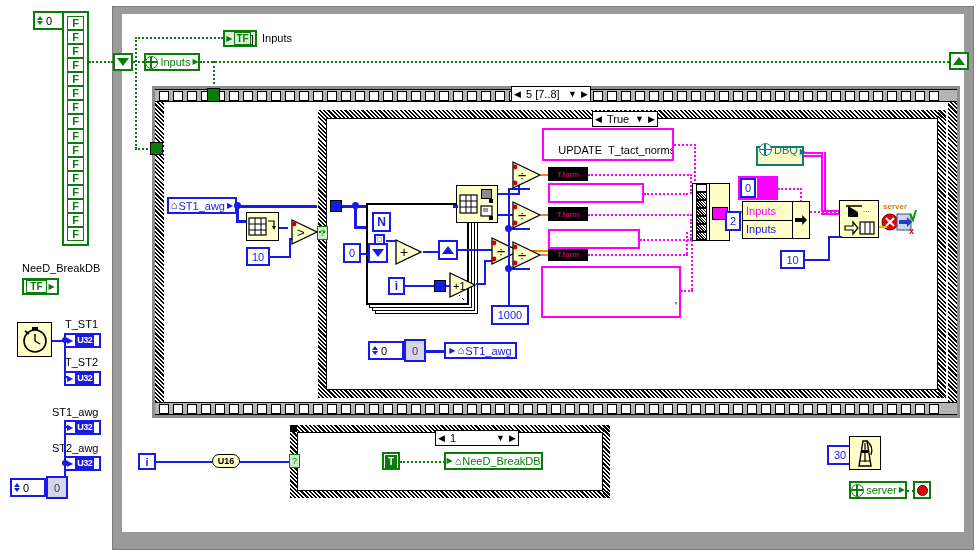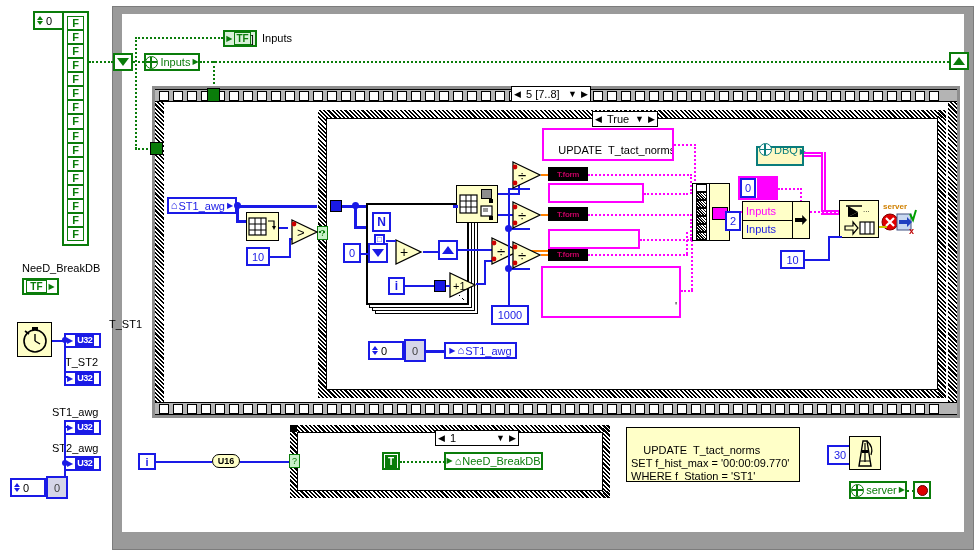--- a/index.html
+++ b/index.html
@@ -377,21 +377,21 @@
   <div class="abs clock-icon" style="left:17px;top:322px;width:35px;height:35px;">
     <svg width="30" height="30" viewBox="0 0 30 30">
       <circle cx="15" cy="16" r="11" fill="#ffffc8" stroke="#000" stroke-width="1.6"></circle>
       <line x1="15" y1="16" x2="15" y2="9" stroke="#000" stroke-width="1.4"></line>
       <line x1="15" y1="16" x2="20" y2="19" stroke="#000" stroke-width="1.4"></line>
       <rect x="12" y="2" width="6" height="3" fill="#000"></rect>
       <line x1="5" y1="6" x2="9" y2="9" stroke="#000" stroke-width="1.6"></line>
     </svg>
   </div>
 
-  <div class="abs label-txt" style="left:65px;top:318px;margin-left:44px;">T_ST1</div>
+  <div class="abs label-txt" style="left:65px;top:318px;">T_ST1</div>
   <div class="abs term-u32" style="left:64px;top:333px;width:37px;height:15px;">
     <span class="arrow-l" style="color:#1a1ae6;">▶</span>
     <span class="u32-inner">U32</span>
   </div>
 
   <div class="abs label-txt" style="left:65px;top:356px;">T_ST2</div>
   <div class="abs term-u32" style="left:64px;top:371px;width:37px;height:15px;">
     <span class="arrow-l" style="color:#1a1ae6;">▶</span>
     <span class="u32-inner">U32</span>
   </div>
@@ -951,25 +951,20 @@
   <div class="abs term-green" style="left:382px;top:452px;width:18px;height:18px;">
     <span style="background:#0a7c0a;color:#fff;font-size:10px;font-weight:bold;padding:0 3px;line-height:13px;">T</span>
   </div>
   <div class="abs wire-dotted-green" style="left:400px;top:461px;width:45px;"></div>
   <div class="abs term-green" style="left:444px;top:452px;width:99px;height:18px;">
     <span class="arrow-l" style="color:#0a7c0a;">▶</span>
     <span class="home-glyph" style="color:#0a7c0a;">⌂</span>
     <span>NeeD_BreakDB</span>
   </div>
 
-  <div class="abs sqlbox" style="left:626px;top:427px;width:174px;height:55px;">
-    <span>UPDATE  T_tact_norms
-SET f_hist_max = '00:00:09.770'
-WHERE f_Station = 'ST1'</span>
-  </div>
 
   <div class="abs const" style="left:827px;top:445px;width:26px;height:20px;">
     <span>30</span>
   </div>
   <div class="abs wire" style="left:853px;top:454.5px;width:11px;height:2px;"></div>
   <div class="abs metro-icon" style="left:849px;top:436px;width:32px;height:34px;">
     <svg width="30" height="32" viewBox="0 0 30 32">
       <path d="M9 29 L21 29 L17 4 L13 4 Z" fill="#ffffc8" stroke="#000" stroke-width="1.4"></path>
       <line x1="15" y1="6" x2="15" y2="25" stroke="#000" stroke-width="1.2"></line>
       <rect x="12" y="13" width="6" height="3" fill="#000"></rect>

